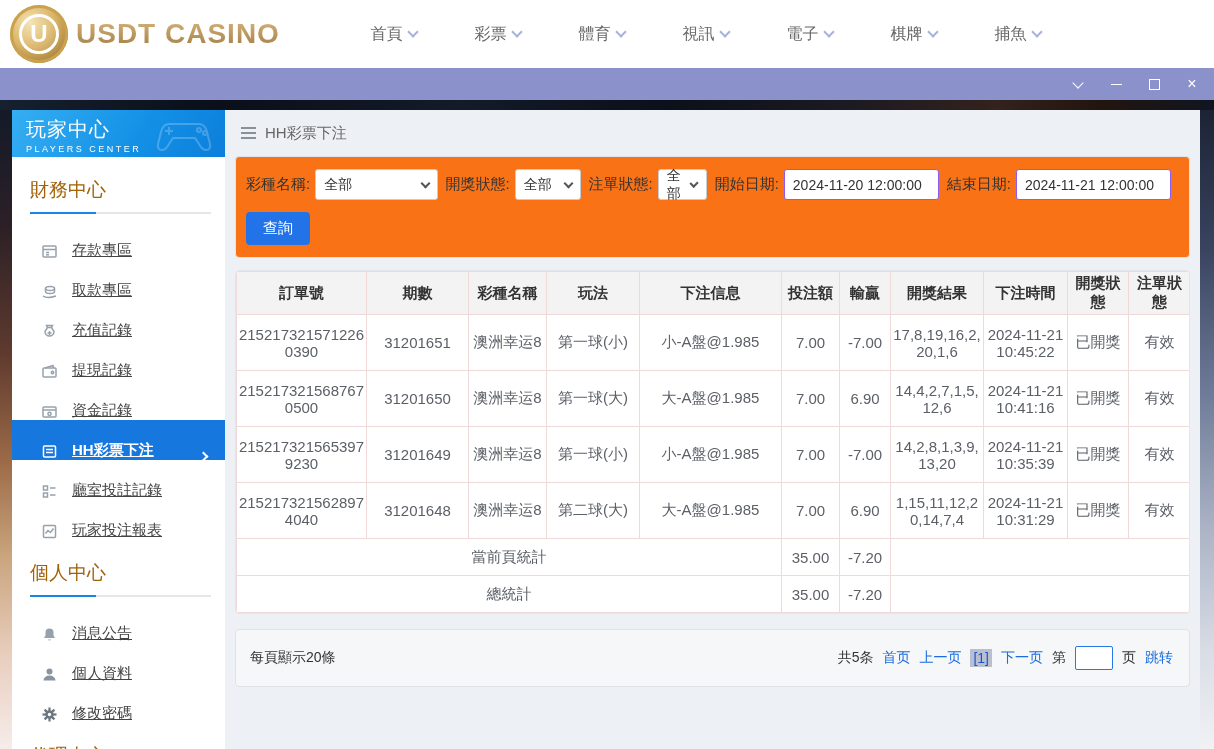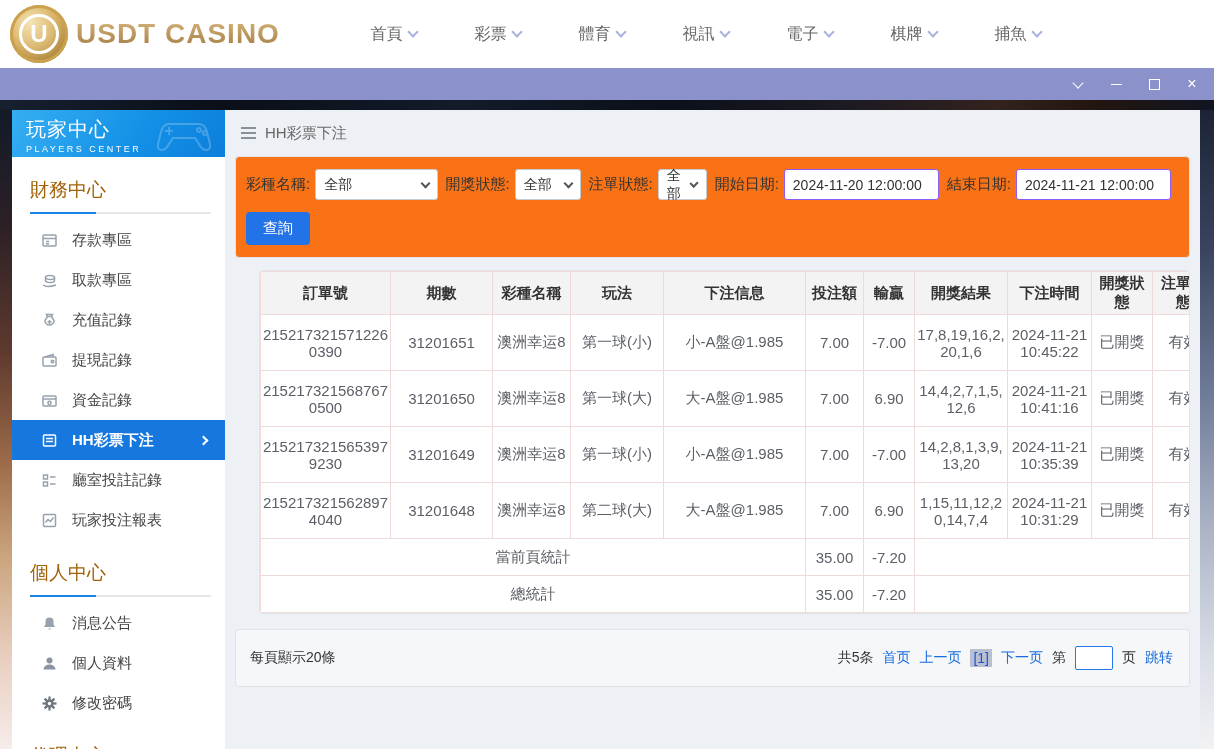--- a/index.html
+++ b/index.html
@@ -47,21 +47,21 @@
   
   .sidebar { width:213px; background:#fff; overflow:hidden; }
   .sb-header { height:47px; background:linear-gradient(120deg,#35aef2 0%,#1390e6 60%,#0c7fdb 100%);
      color:#fff; padding:6px 0 0 14px; position:relative; }
   .sb-title { font-size:20px; letter-spacing:1px; }
   .sb-sub { font-size:9px; letter-spacing:2.5px; margin-top:1px; }
   .sb-deco { position:absolute; right:6px; top:4px; opacity:0.22; }
   .sb-section { margin:20px 0 0 18px; font-size:19px; color:#a16207; }
   .sb-underline { margin:9px 14px 6px 18px; height:2px; background:#e3e7ea; position:relative; }
   .sb-underline::before { content:""; position:absolute; left:0; top:0; width:66px; height:2px; background:#1886e8; }
-  .sb-item { height:40px; display:flex; align-items:center; font-size:15px; color:#444; cursor:pointer; position:relative; }
+  .sb-item { height:40px; display:flex; align-items:flex-end; font-size:15px; color:#444; cursor:pointer; position:relative;text-decoration:underline; }
   .sb-item .ic { width:18px; margin-left:28px; display:flex; justify-content:center; }
   .sb-item .lb { margin-left:14px; }
   .sb-item.active { background:#1678de; color:#fff; }
   .sb-item.active .lb { font-weight:bold; }
   .sb-arrow { position:absolute; right:18px; width:7px; height:7px;
      border-right:2px solid #fff; border-top:2px solid #fff; transform:rotate(45deg); }
   svg.sic { stroke:#97a1ac; fill:none; stroke-width:1.5; }
   .active svg.sic { stroke:#fff; }
 
   
@@ -77,21 +77,21 @@
      display:flex; align-items:center; justify-content:space-between; padding:0 8px; font-size:14px; color:#333;
      margin-right:8px; cursor:pointer; }
   .fake-select .chev { border-color:#555; margin-top:-2px; width:7px; height:7px; }
   .sel-lottery { width:153px; } .sel-draw { width:80px; } .sel-order { width:58px; }
   .date-input { background:#fff; border:1px solid #8b5cf6; border-radius:3px; height:31px; width:155px;
      font-size:14px; color:#333; padding:0 8px; margin-right:8px; font-family:"Liberation Sans",sans-serif; }
   .search-btn { margin-top:12px; background:#2273e8; color:#fff; border:none; border-radius:4px;
      font-size:15px; padding:7px 17px; cursor:pointer; font-family:"Liberation Sans",sans-serif; }
 
   
-  .table-wrap { margin-top:12px; background:#fff; border:1px solid #e2e5ea; border-radius:4px; overflow:hidden;margin-left:24px; }
+  .table-wrap { margin-top:12px; background:#fff; border:1px solid #e2e5ea; border-radius:4px; overflow:hidden; }
   table { width:100%; border-collapse:collapse; table-layout:fixed; font-size:15px; color:#5b5f66; }
   th, td { border:1px solid #f0d9d9; text-align:center; padding:2px 1px; word-break:break-all; }
   th { background:#f3f3f3; color:#333; font-weight:bold; height:38px; }
   tbody.data-rows td { height:56px; }
   tr.summary td { height:37px; }
 
   
   .footer-panel { margin-top:15px; background:#f5f7f9; border:1px solid #dfe3e8; border-radius:4px;
      height:58px; display:flex; align-items:center; justify-content:space-between; padding:0 16px 0 14px; font-size:14px; color:#333; }
   .pager { display:flex; align-items:center; gap:9px; }

